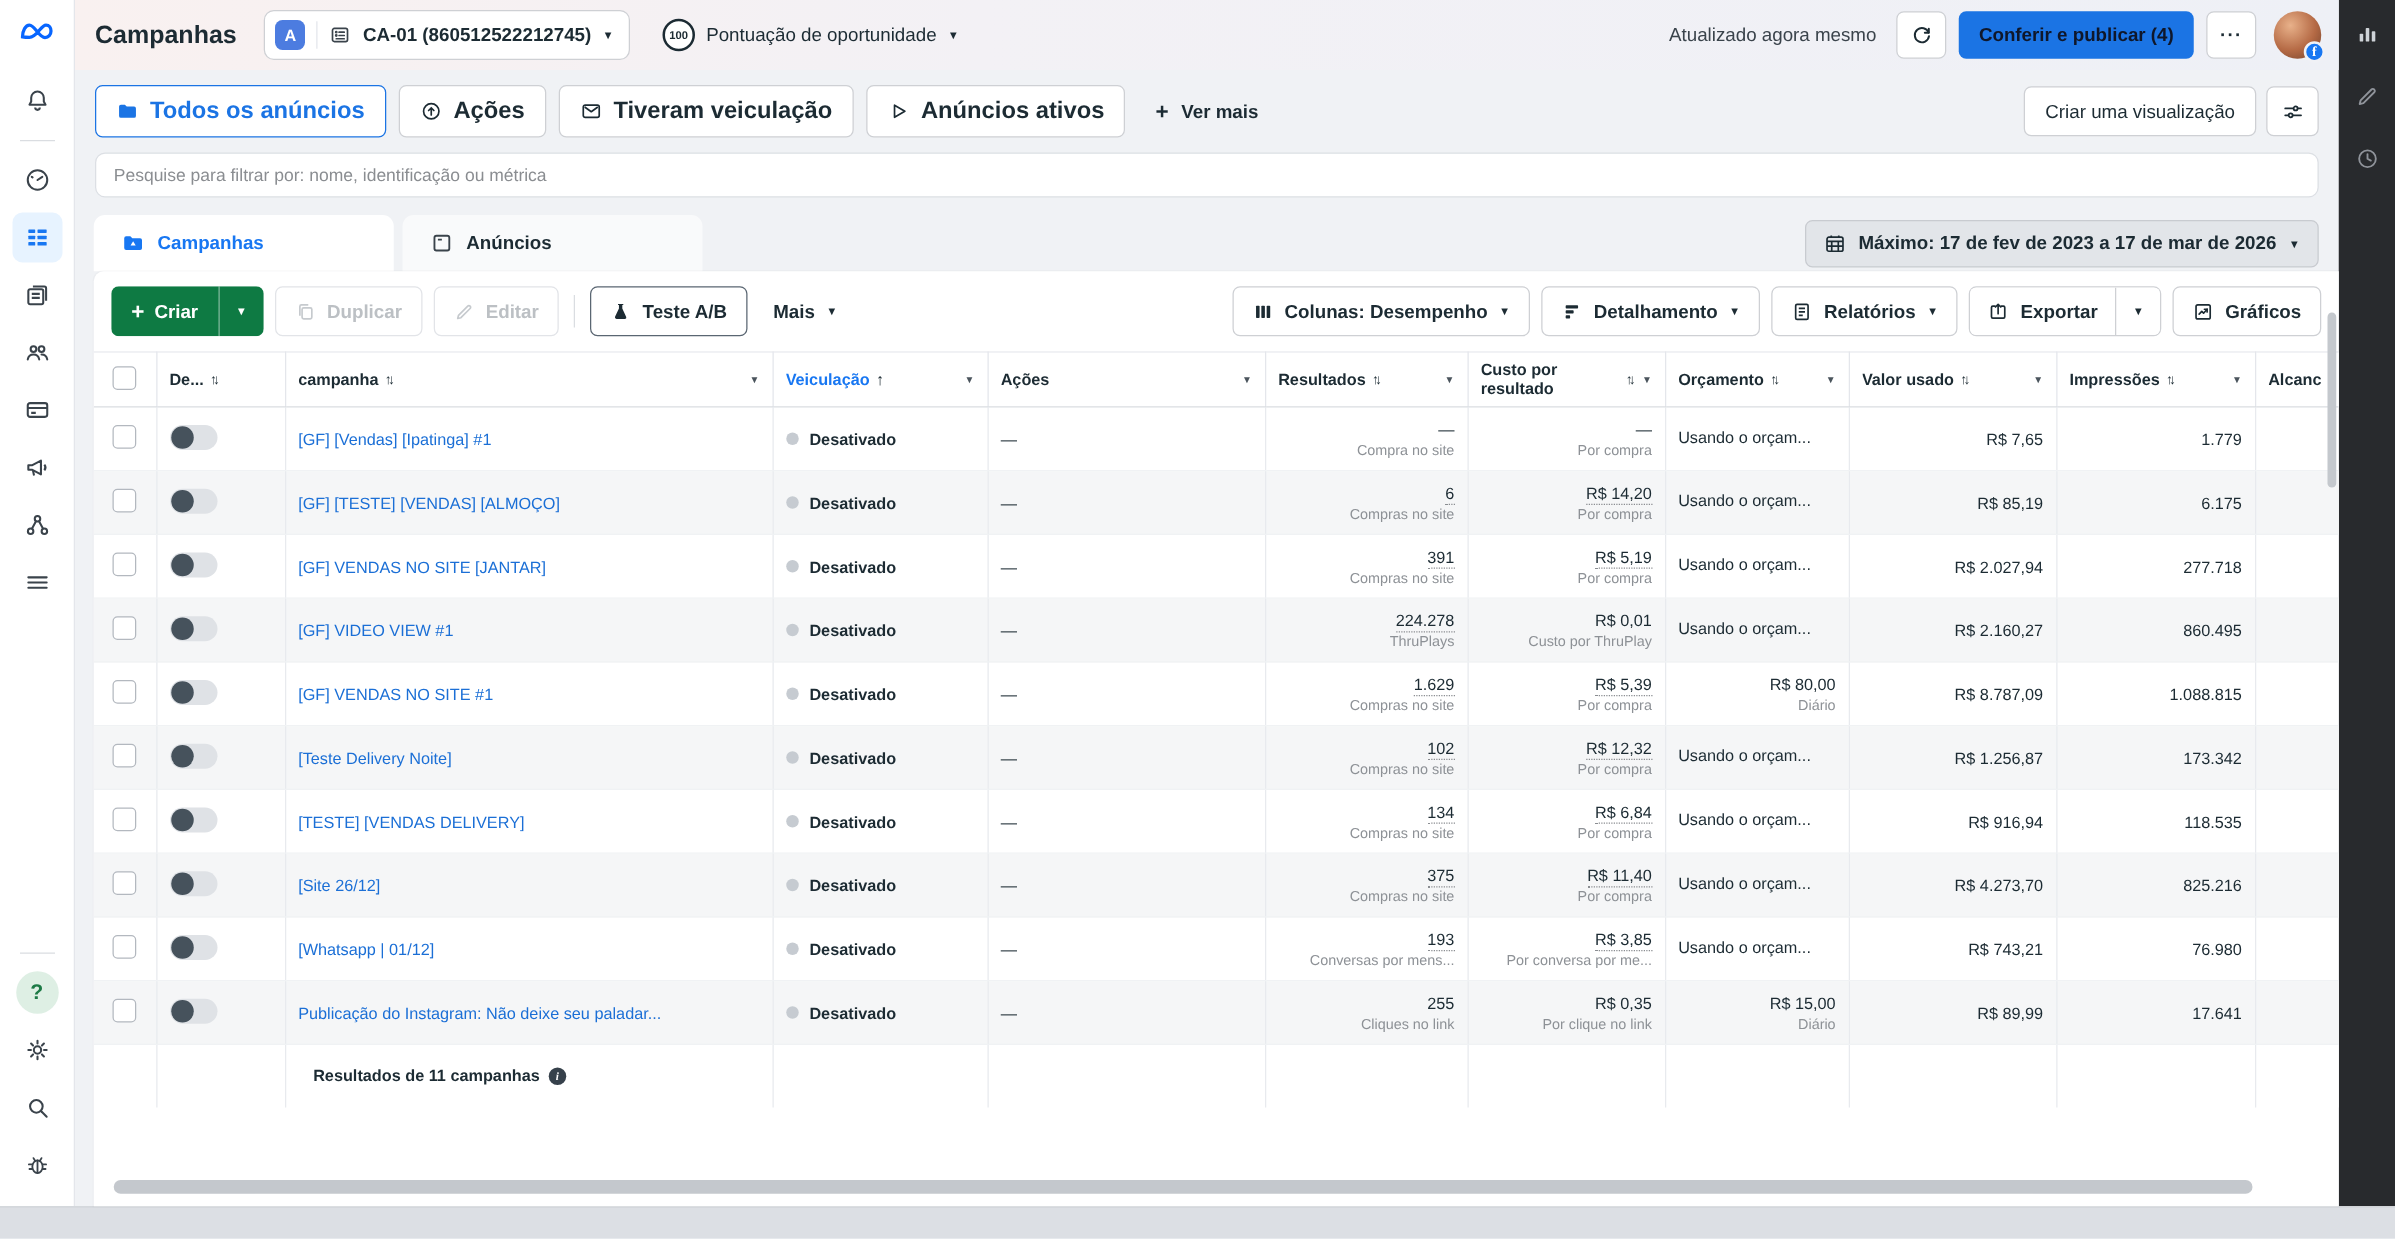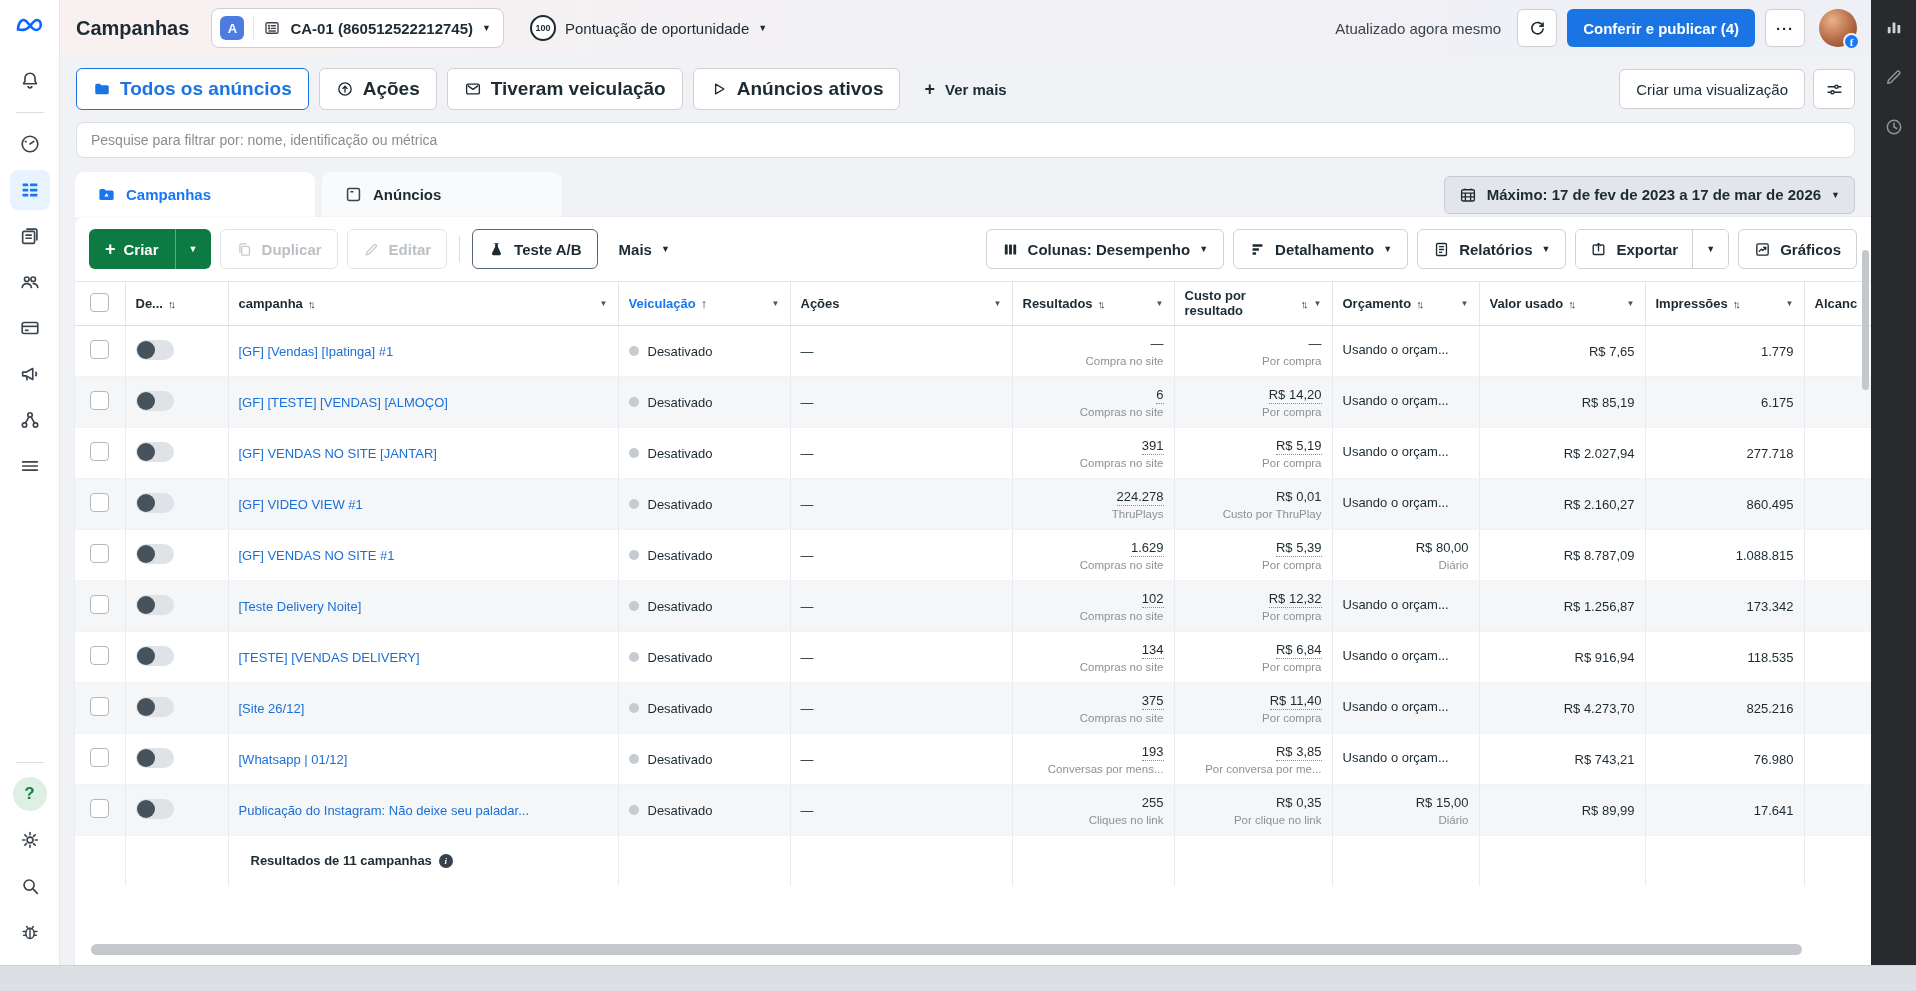--- a/index.html
+++ b/index.html
@@ -34,21 +34,21 @@
   .acct-sep { width:1px; height:22px; background:#e4e6eb; }
   .acct-name { font-size:15px; font-weight:600; }
   .caret { font-size:9px; color:#1c2b33; }
   .score-group { display:flex; align-items:center; gap:9px; margin-left:26px; cursor:pointer; }
   .score-circle { width:26px; height:26px; border-radius:50%; border:2.5px solid #1c2b33; display:flex; align-items:center; justify-content:center; font-size:9px; font-weight:bold; background:#fff; }
   .score-label { font-size:15px; }
   .topbar-right { margin-left:auto; display:flex; align-items:center; gap:10px; }
   .updated { font-size:15px; color:#3a434b; margin-right:6px; }
   .tb-btn { height:38px; display:flex; align-items:center; gap:8px; background:#fff; border:1px solid #ced0d4; border-radius:6px; padding:0 12px; font-size:15px; font-weight:600; color:#1c2b33; cursor:pointer; }
   .tb-btn.icon-only { width:40px; justify-content:center; padding:0; }
-  .btn-primary { height:38px; background:#1b74e4; color:#ffffff; border:none; border-radius:6px; padding:0 16px; font-size:15px; font-weight:bold; cursor:pointer; }
+  .btn-primary { height:38px; background:#1b74e4; color:#0f172a; border:none; border-radius:6px; padding:0 16px; font-size:15px; font-weight:bold; cursor:pointer; }
   .avatar-wrap { position:relative; width:38px; height:38px; margin-left:4px; }
   .avatar { width:38px; height:38px; border-radius:50%; background:radial-gradient(circle at 35% 30%,#e8b18a,#b56a45 55%,#6e3f2a); }
   .fb-badge { position:absolute; right:-3px; bottom:-3px; width:17px; height:17px; border-radius:50%; background:#1877f2; color:#fff; font-size:11px; font-weight:bold; display:flex; align-items:center; justify-content:center; border:2px solid #f0f1f6; font-family:"Liberation Serif",serif; }
 
   
   .filterbar { display:flex; align-items:center; padding:12px 16px 0 16px; gap:10px; }
   .filter-btn { height:42px; display:flex; align-items:center; gap:9px; background:#fff; border:1px solid #ced0d4; border-radius:6px; padding:0 16px; font-size:19px; font-weight:600; color:#1c2b33; cursor:pointer; }
   .filter-btn.active { border:1.5px solid #1b74e4; color:#1b74e4; }
   .filter-btn.active svg { color:#1b74e4; }
   .filter-btn svg { color:#1c2b33; }
@@ -103,21 +103,21 @@
   .sorted-col { color:#1877f2; }
   .sorted-arrow { font-size:13px; color:#1c2b33; }
   tbody td { height:51px; border-right:1px solid #e8eaee; border-bottom:1px solid #f0f2f4; padding:4px 10px; vertical-align:middle; font-size:13px; }
   tbody td:last-child { border-right:none; }
   tbody tr:nth-child(even) { background:#f5f6f7; }
   .cell-center { text-align:center; }
   .checkbox { display:inline-block; width:19px; height:19px; border:1.5px solid #b3b8bf; border-radius:4px; background:#fff; cursor:pointer; }
   .toggle { display:inline-block; width:38px; height:20px; border-radius:10px; background:#dfe2e6; position:relative; cursor:pointer; }
   .toggle .knob { position:absolute; left:1px; top:1px; width:18px; height:18px; border-radius:50%; background:#46525c; }
   .camp-link { color:#1b6fd6; text-decoration:none; cursor:pointer; display:block; white-space:nowrap; overflow:hidden; text-overflow:ellipsis; }
-  .status { display:flex; align-items:center; gap:9px; }
+  .status { display:flex; align-items:center; gap:9px;font-weight:bold; }
   .dot { width:10px; height:10px; border-radius:50%; background:#c6cbd1; flex:0 0 auto; }
   .num { text-align:right; }
   .num .val { white-space:nowrap; }
   .dotted { border-bottom:1.5px dotted #8a8d91; padding-bottom:1px; }
   .sub { font-size:11.5px; color:#8d9196; margin-top:4px; white-space:nowrap; overflow:hidden; text-overflow:ellipsis; }
   .budget-cell { text-align:left; }
   .budget-cell.right { text-align:right; }
   .footer-row td { height:50px; border-bottom:none; background:#fff; }
   .footer-label { display:flex; align-items:center; gap:7px; font-size:13px; font-weight:600;margin-left:12px; }
   .info-dot { width:14px; height:14px; border-radius:50%; background:#36414b; color:#fff; font-size:9px; font-weight:bold; font-family:"Liberation Serif",serif; display:inline-flex; align-items:center; justify-content:center; font-style:italic; }

